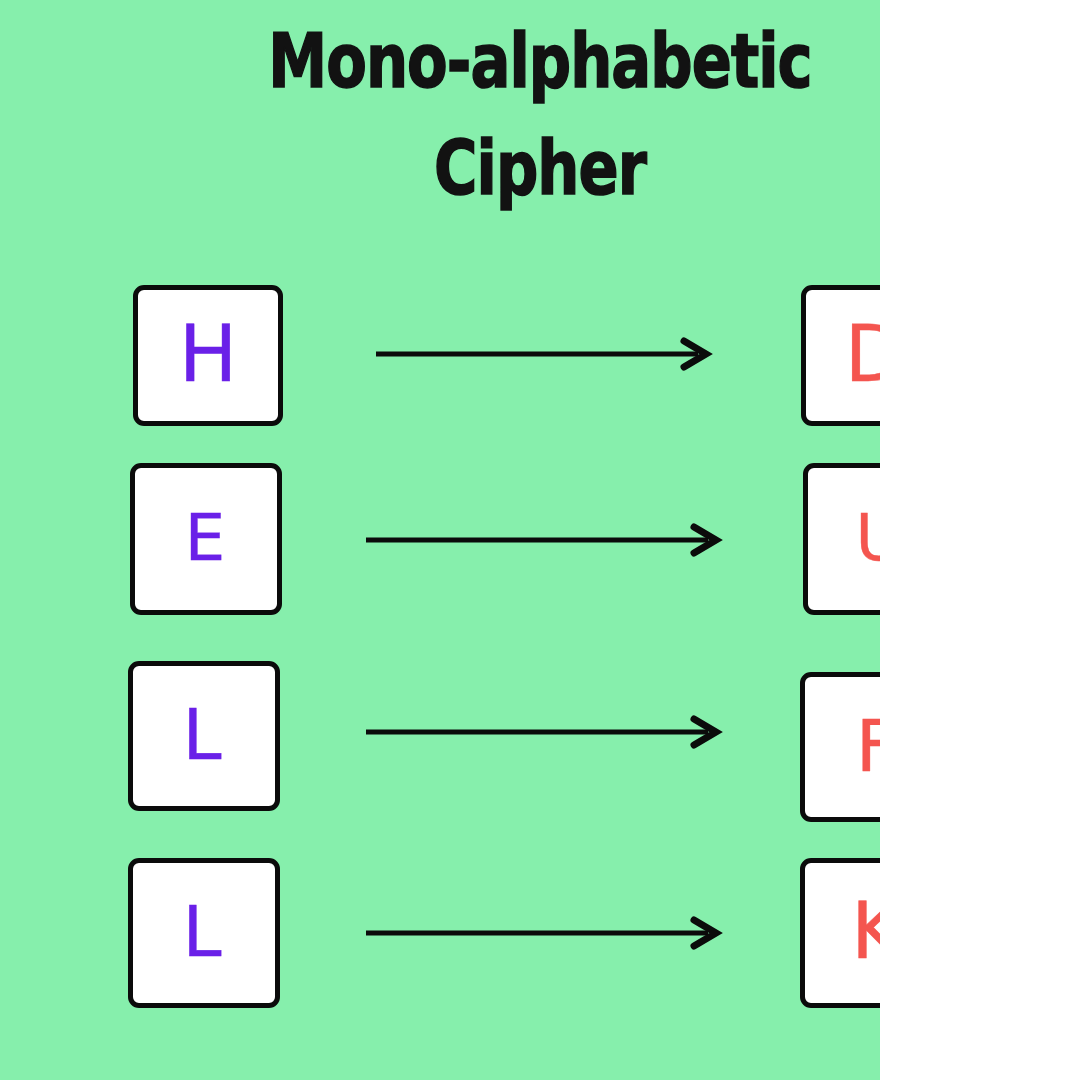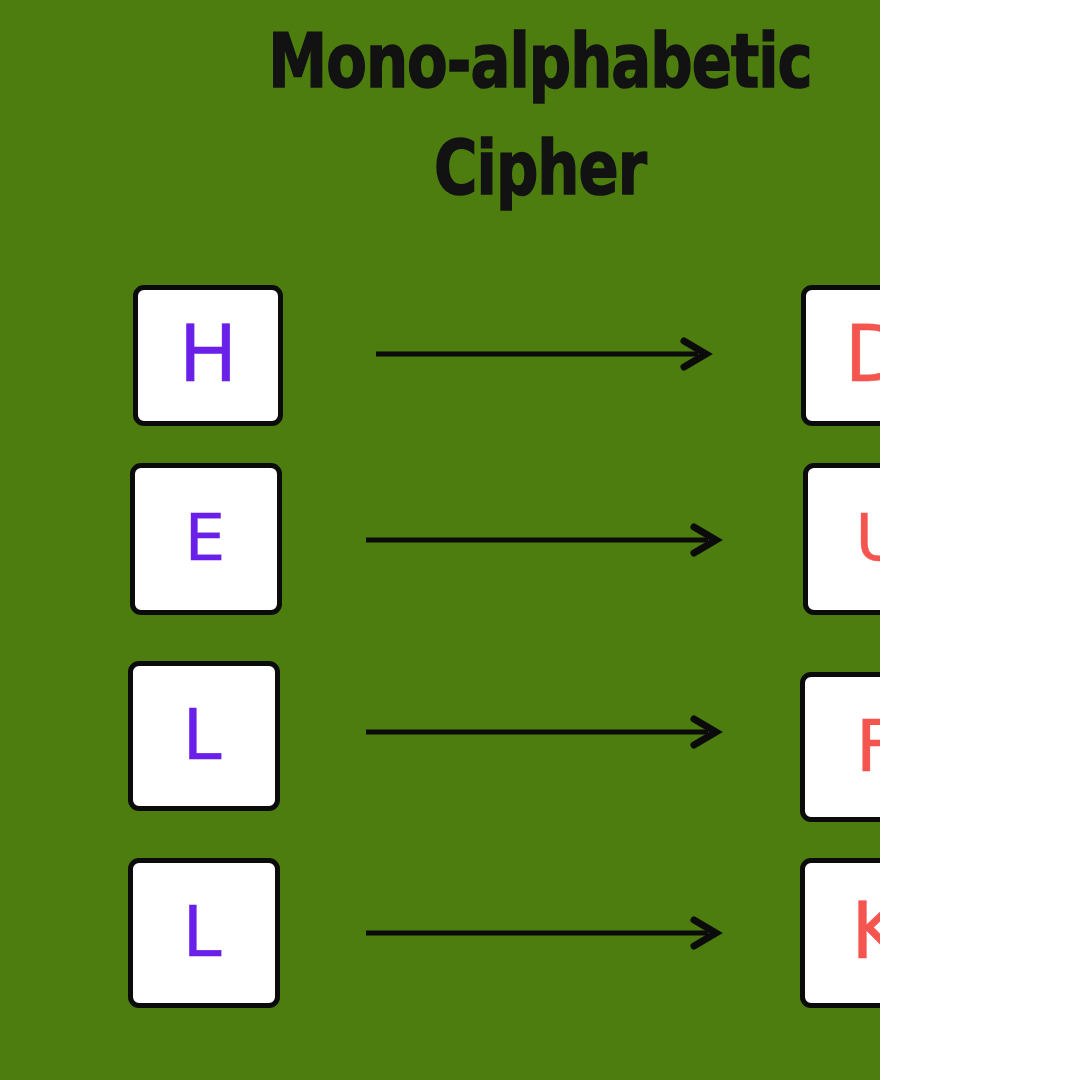--- a/index.html
+++ b/index.html
@@ -8,21 +8,21 @@
     padding: 0;
     background: #ffffff;
   }
   body {
     font-family: "Liberation Sans", sans-serif;
   }
   #canvas {
     position: relative;
     width: 880px;
     height: 1080px;
-    background: #4d7c0f;
+    background: #86efac;
     overflow: hidden;
   }
 
   
   .title {
     position: absolute;
     left: 0;
     top: 8px;
     width: 1080px;
     text-align: center;

